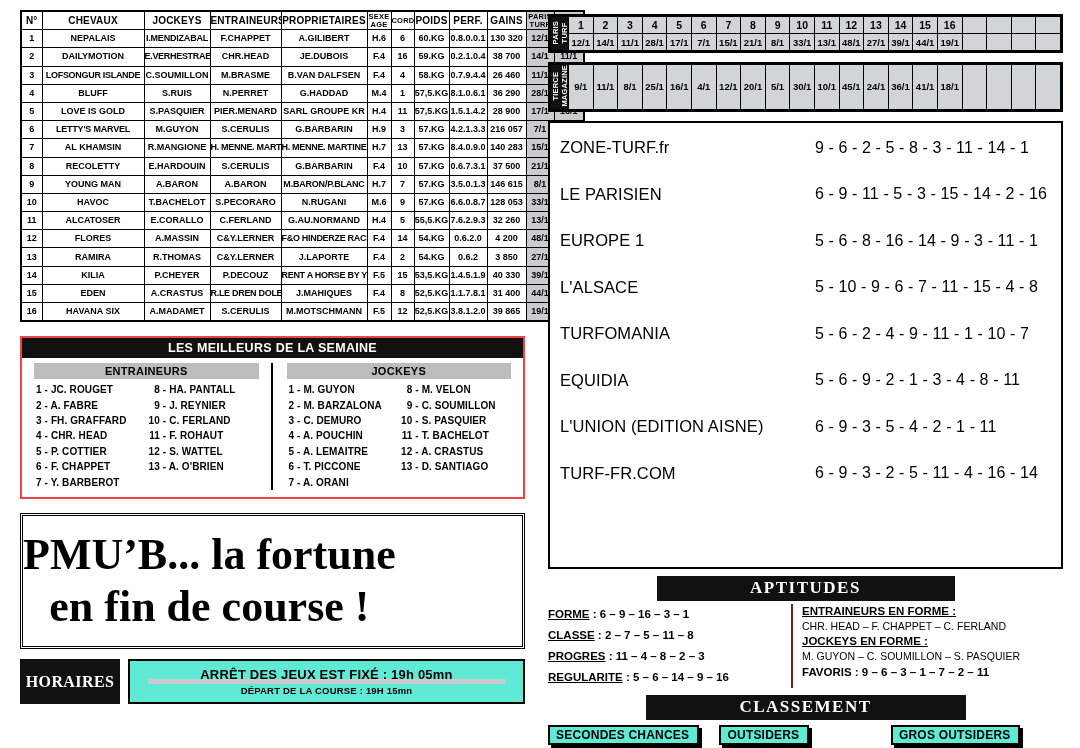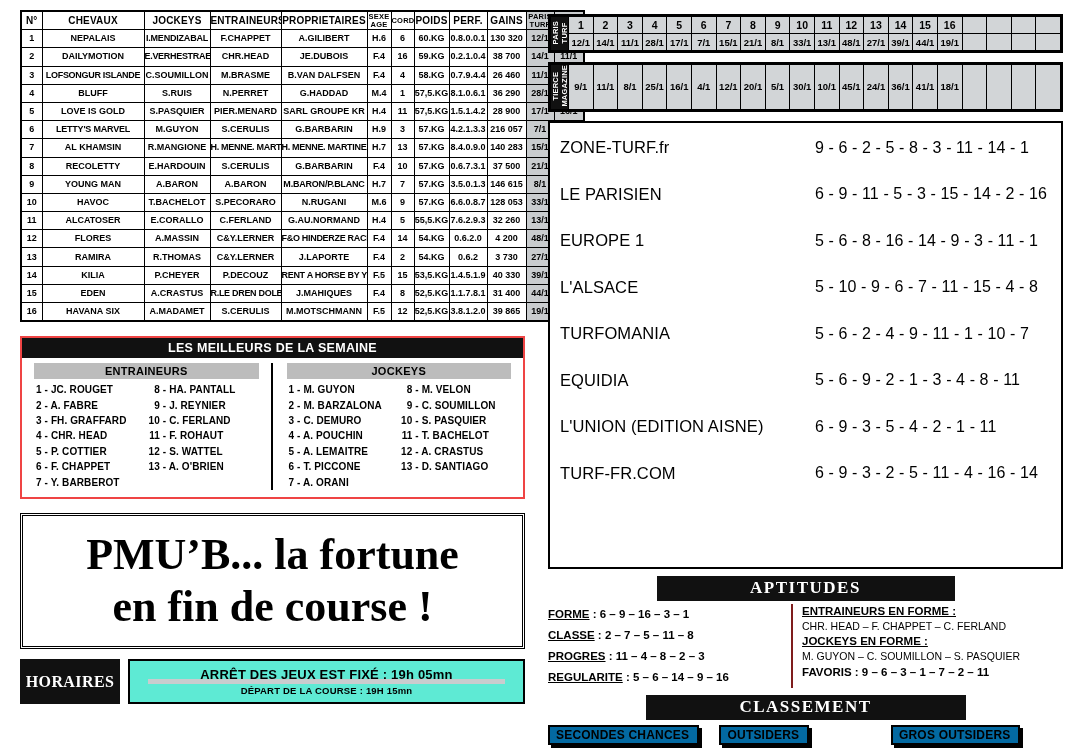--- a/index.html
+++ b/index.html
@@ -61,21 +61,21 @@
   .best-sub{background:#bcbcbc;text-align:center;font-size:11px;
     font-weight:bold;padding:2px 0;margin:0 6px 3px 6px;letter-spacing:.3px;}
   .best-cols{display:flex;}
   .best-cols ol{list-style:none;margin:0;padding:0;width:50%;}
   .best-cols li{font-size:10px;font-weight:bold;line-height:15.4px;
     white-space:nowrap;letter-spacing:.1px;}
   .best-cols li .ix{display:inline-block;width:20px;text-align:right;}
 
   
   .slogan-box{margin-top:14px;border:3px double #000;background:#fff;
-    height:130px;display:flex;align-items:center;justify-content:center;}
+    height:130px;display:flex;align-items:center;justify-content:flex-start;}
   .slogan{font-family:"Liberation Serif",serif;font-weight:bold;
     font-size:44px;line-height:1.18;text-align:center;}
 
   
   .horaires-row{margin-top:10px;display:flex;align-items:stretch;height:45px;}
   .horaires-tag{width:100px;background:#111;color:#fff;
     display:flex;align-items:center;justify-content:center;
     font-family:"Liberation Serif",serif;font-weight:bold;font-size:16px;
     letter-spacing:.4px;}
   .horaires-box{flex:1;margin-left:8px;border:2px solid #000;background:#5eead4;
@@ -122,21 +122,21 @@
     line-height:15px;white-space:nowrap;}
   .apt-sub{font-size:10.5px;line-height:15px;white-space:nowrap;}
   .apt-fav{font-size:11.5px;font-weight:bold;line-height:17px;white-space:nowrap;}
 
   
   .cls-wrap{margin-top:7px;}
   .cls-band{width:320px;margin:0 auto;}
   .cls-body{display:flex;margin-top:5px;}
   .cls-col{width:33.3%;box-sizing:border-box;padding-right:8px;}
   .cls-tag{position:relative;display:inline-block;border:2px solid #000;
-    background:#0369a1;padding:1px 8px 1px 6px;font-size:12px;font-weight:bold;
+    background:#5eead4;padding:1px 8px 1px 6px;font-size:12px;font-weight:bold;
     box-shadow:3px 3px 0 #000;letter-spacing:.2px;}
   .cls-list{margin-top:7px;}
   .cls-item{font-size:11px;line-height:17px;white-space:nowrap;}
   .cls-item .n{display:inline-block;width:20px;text-align:right;}
   .cls-item .nm{margin-left:6px;}
 </style>
 </head>
 <body>
 
 <div class="page">
@@ -355,21 +355,21 @@
           <tr>
             <td class="num">13</td>
             <td class="lname ">RAMIRA</td>
             <td class="lname ">R.THOMAS</td>
             <td class="lname ">C&amp;Y.LERNER</td>
             <td class="lname ">J.LAPORTE</td>
             <td class="">F.4</td>
             <td class="">2</td>
             <td class="">54.KG</td>
             <td class="">0.6.2</td>
-            <td class="">3 730</td>
+            <td class="">3 850</td>
             <td class="odds-cell">27/1</td>
             <td class="odds-cell">24/1</td>
           </tr>
           <tr>
             <td class="num">14</td>
             <td class="lname ">KILIA</td>
             <td class="lname ">P.CHEYER</td>
             <td class="lname ">P.DECOUZ</td>
             <td class="lname shrink-2">RENT A HORSE BY YOHEA</td>
             <td class="">F.5</td>

